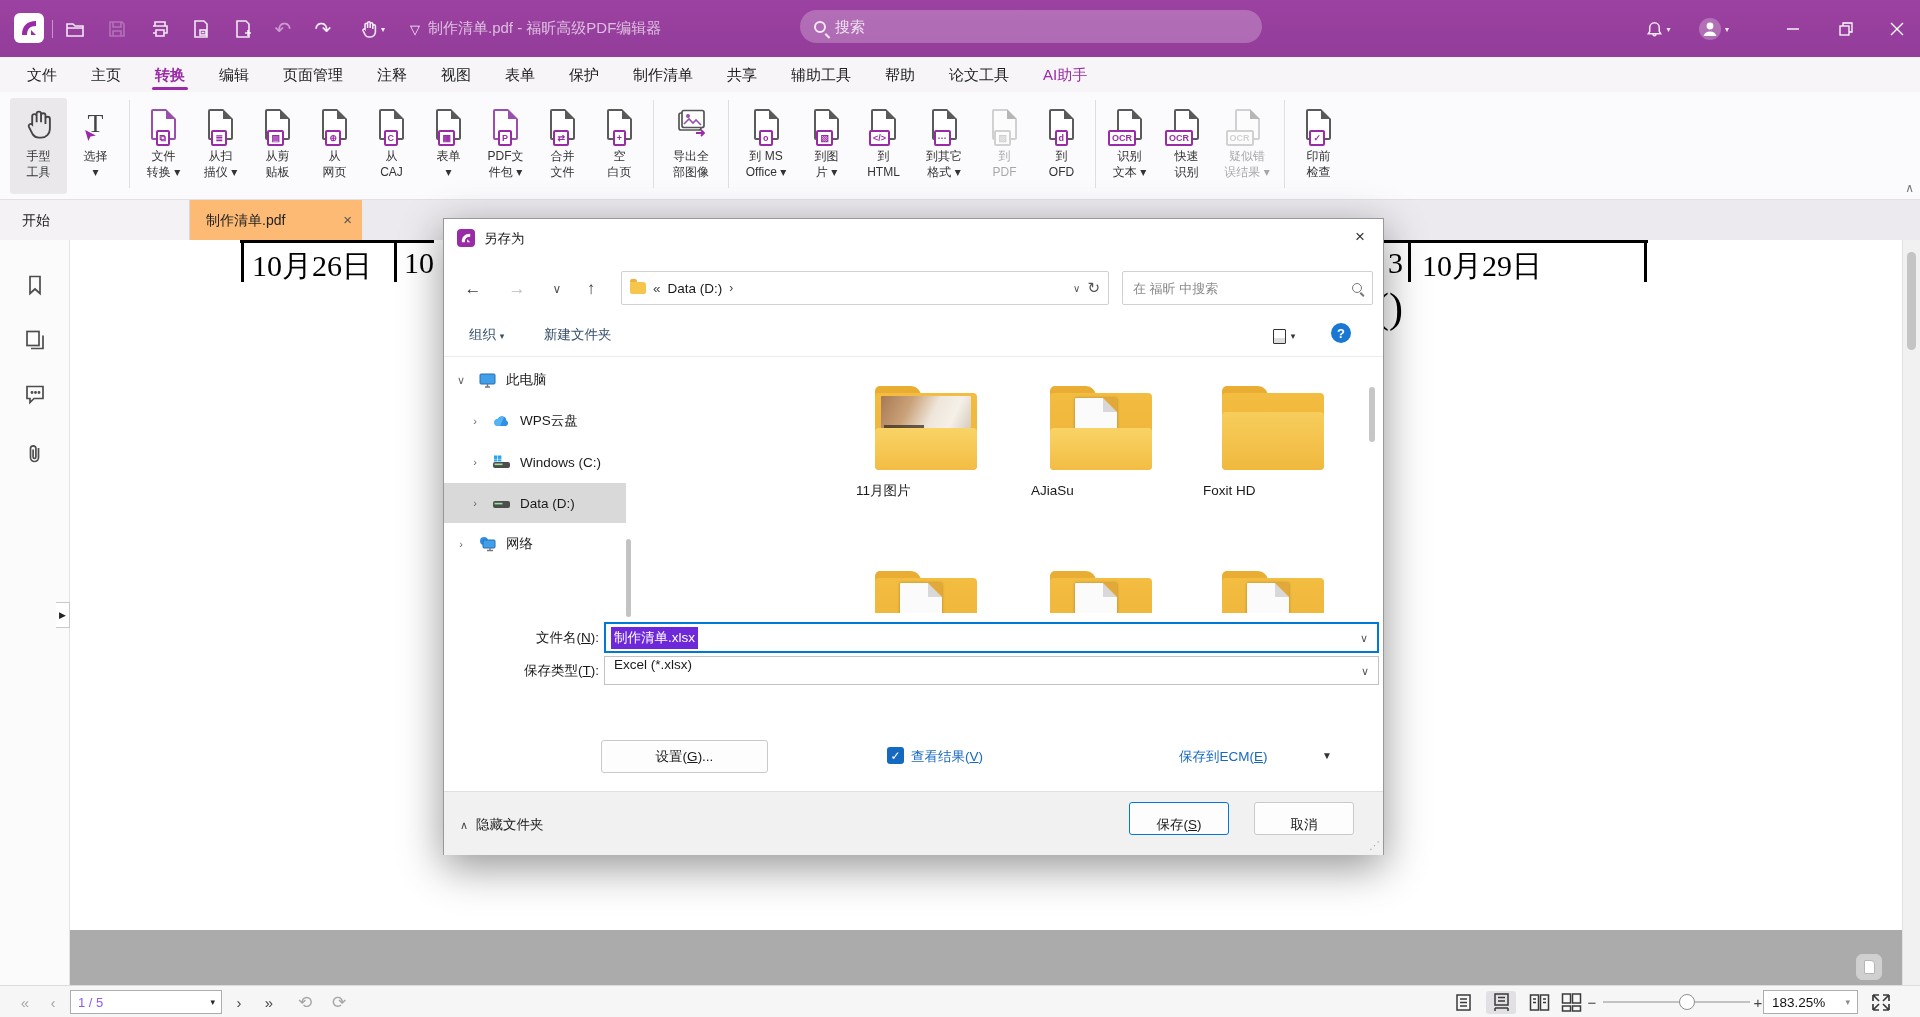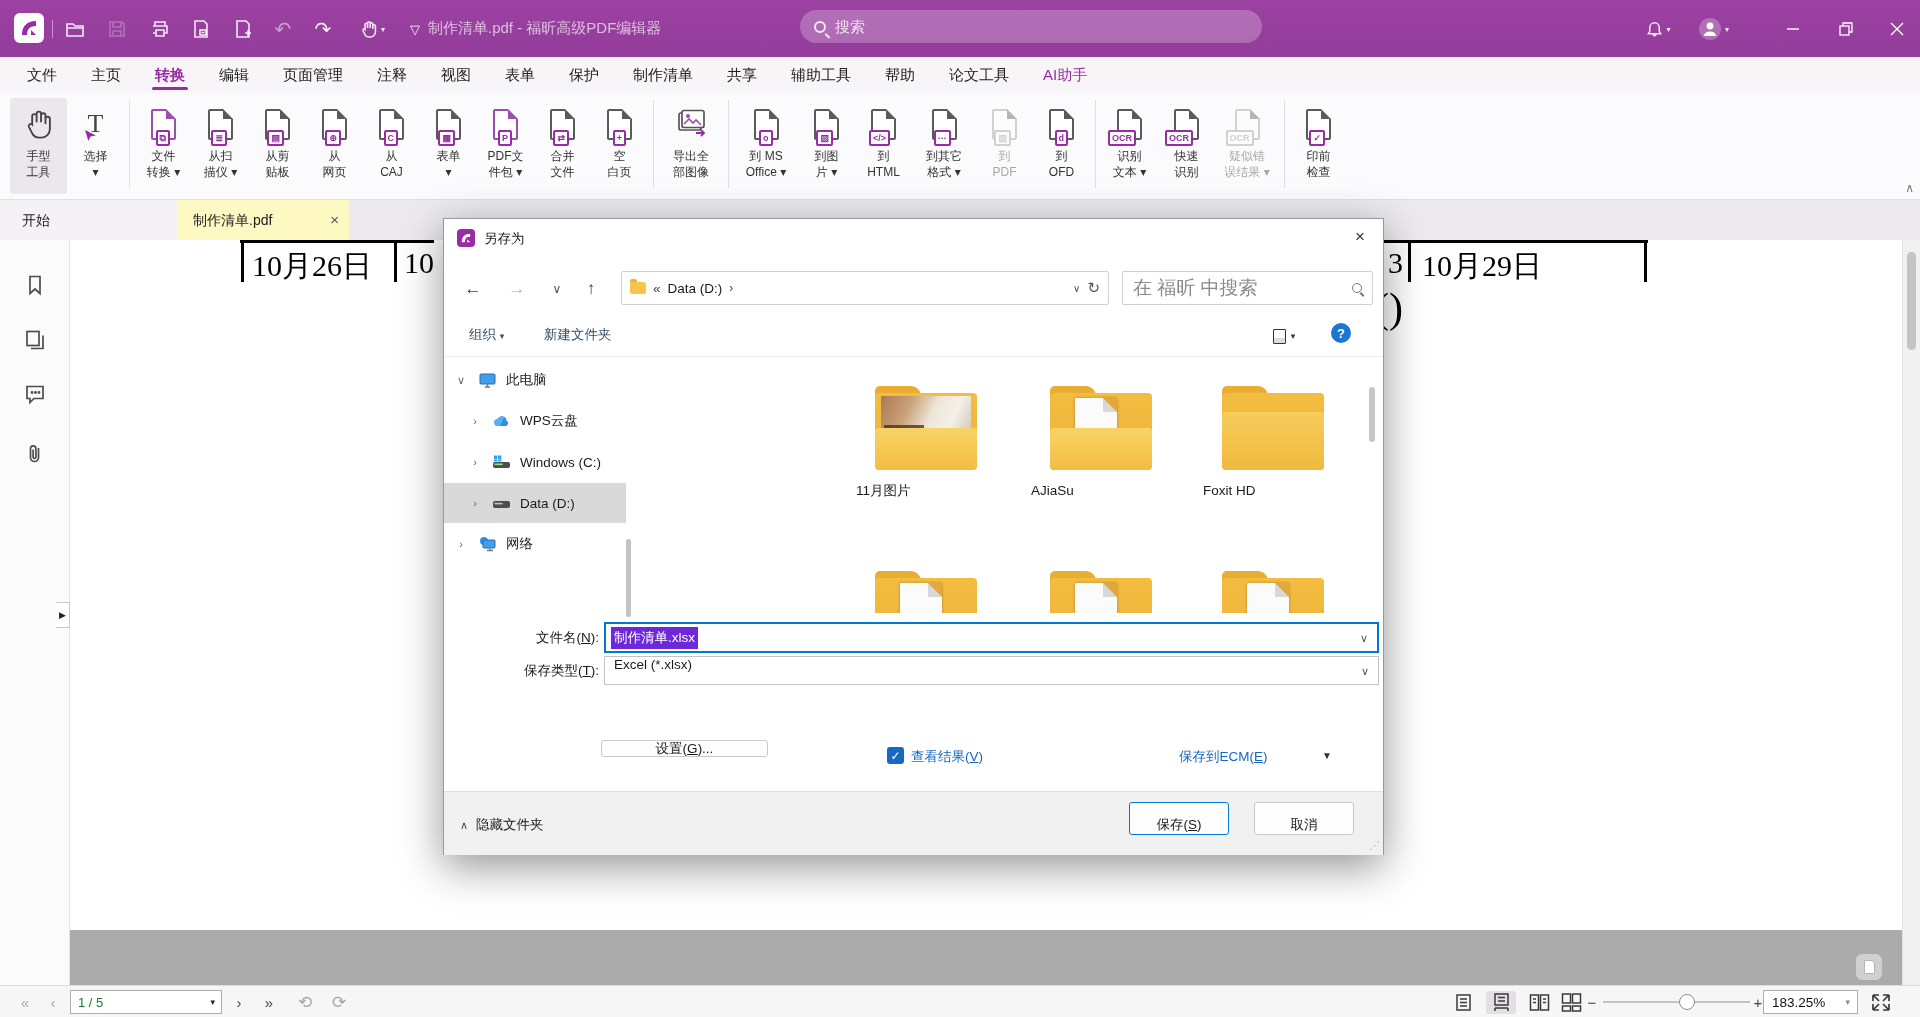--- a/index.html
+++ b/index.html
@@ -37,21 +37,21 @@
   .doc::before{content:"";position:absolute;right:-2px;top:-2px;border:5px solid;border-color:#fbfafc #fbfafc #5a5a5a #5a5a5a;width:0;height:0}
   .doc.purple::before{border-color:#fbfafc #fbfafc #9a4fae #9a4fae}
   .badge{position:absolute;right:6px;bottom:2px;background:#fff;border:2px solid #9a2ba6;color:#9a2ba6;font-size:9px;font-weight:bold;line-height:10px;padding:1px 2px;border-radius:2px;white-space:nowrap}
   .toarrow{position:absolute;left:6px;top:8px;color:#9a2ba6;font-weight:bold;font-size:15px}
   .rbl{font-size:12px;line-height:16px;color:#333;text-align:center;white-space:nowrap}
   .rb-sep{width:1px;height:88px;background:#e0dee1;margin:2px 5px 0 5px;flex:0 0 auto}
   #ribbon-collapse{position:absolute;right:6px;bottom:4px;color:#777;font-size:12px}
   
   #tabbar{position:absolute;left:0;top:200px;width:1920px;height:40px;background:#eceaee}
   #tab-start{position:absolute;left:0;top:0;width:190px;height:40px;background:#f4f2f5;border-right:1px solid #d9d7db;font-size:14px;color:#222;line-height:40px;padding-left:22px}
-  #tab-doc{position:absolute;left:177px;top:0;width:172px;height:40px;background:#fef9c3;font-size:14px;color:#222;line-height:40px;padding-left:16px}
+  #tab-doc{position:absolute;left:190px;top:0;width:172px;height:40px;background:#fdba74;font-size:14px;color:#222;line-height:40px;padding-left:16px}
   #tab-doc .close{position:absolute;right:10px;top:0;color:#555;font-size:15px}
   
   #sidebar{position:absolute;left:0;top:240px;width:70px;height:745px;background:#fbfbfb;border-right:1px solid #e3e3e3}
   .sb-ic{position:absolute;left:23px;width:24px;height:24px}
   .sb-ic svg{stroke:#4d4d4d;fill:none;stroke-width:1.7}
   #sb-handle{position:absolute;left:56px;top:602px;width:14px;height:26px;background:#fff;border:1px solid #c9c9c9;border-left:none;display:flex;align-items:center;justify-content:center;font-size:9px;color:#222}
   
   #docarea{position:absolute;left:70px;top:240px;width:1832px;height:745px;background:#ababab}
   #page{position:absolute;left:0;top:0;width:1832px;height:690px;background:#fff}
   .pg-line{position:absolute;background:#000}
@@ -71,21 +71,21 @@
   .navic.dim{color:#b9b9b9}
   .navic.small{font-size:12px;color:#555}
   #addrbar{position:absolute;left:177px;top:52px;width:488px;height:34px;border:1px solid #d0d0d0;border-radius:2px;display:flex;align-items:center;padding:0 8px;gap:7px}
   .mini-folder{width:16px;height:12px;background:#f6c64c;border-radius:1px 3px 2px 2px;position:relative;flex:0 0 auto}
   .mini-folder::before{content:"";position:absolute;left:0;top:-3px;width:7px;height:3px;background:#eDb13d;border-radius:2px 2px 0 0}
   #addrbar .crumb{white-space:nowrap}
   #addrbar .guill{color:#444}
   #addrbar .spring{flex:1}
   #addrbar .ic{color:#555;font-size:13px}
   #dlg-search{position:absolute;left:678px;top:52px;width:251px;height:34px;border:1px solid #d0d0d0;border-radius:2px;display:flex;align-items:center;padding:0 10px}
-  #dlg-search input{border:none;outline:none;font-size:19px;color:#701a75;width:100%;font-family:inherit}
+  #dlg-search input{border:none;outline:none;font-size:13px;color:#701a75;width:100%;font-family:inherit}
   #dlg-search input::placeholder{color:#8a8a8a}
   #dlg-search .mag{width:10px;height:10px;border:1.8px solid #777;border-radius:50%;position:relative;flex:0 0 auto}
   #dlg-search .mag::after{content:"";position:absolute;left:8px;top:8px;width:5px;height:1.8px;background:#777;transform:rotate(45deg);transform-origin:0 0}
   #dlg-toolbar{position:absolute;left:0;top:96px;width:100%;height:42px;border-bottom:1px solid #ececec;color:#36506a}
   #dlg-toolbar .itm{position:absolute;top:11px;font-size:13.5px;white-space:nowrap}
   #viewbtn{position:absolute;right:78px;top:9px;width:42px;height:24px;display:flex;align-items:center;gap:5px;justify-content:center}
   #viewbtn .sq{width:13px;height:15px;border:1.6px solid #333;border-radius:1px;background:linear-gradient(#fff 60%,#ddd 60%)}
   #helpbtn{position:absolute;right:32px;top:8px;width:20px;height:20px;border-radius:50%;background:#1b78d2;color:#fff;font-size:13px;font-weight:bold;display:flex;align-items:center;justify-content:center}
   
   #tree{position:absolute;left:0;top:141px;width:186px;height:253px;overflow:hidden}
@@ -110,39 +110,39 @@
   .fname{margin-top:11px;font-size:13.5px;line-height:19px}
   #flist-scroll{position:absolute;left:735px;top:27px;width:6px;height:55px;background:#c6c6c6;border-radius:3px}
   
   .frow-lbl{position:absolute;width:150px;text-align:right;font-size:13.5px;white-space:nowrap}
   .mn{text-decoration:underline}
   #fn-combo{position:absolute;left:160px;top:403px;width:775px;height:31px;border:2px solid #0078d7;display:flex;align-items:center;padding:0 26px 0 5px}
   #fn-combo .selval{background:#6d28d9;color:#fff;font-size:13.5px;padding:2px 3px;white-space:nowrap}
   #ft-combo{position:absolute;left:160px;top:437px;width:775px;height:29px;border:1px solid #c3c3c3;display:flex;align-items:flex-start;padding:0 26px 0 9px;font-size:13.5px}
   .combo-chev{position:absolute;right:9px;top:50%;transform:translateY(-50%);color:#555;font-size:11px}
   
-  #settings-btn{position:absolute;left:157px;top:521px;width:167px;height:17px;background:#fdfdfd;border:1px solid #c9c9c9;border-radius:3px;font-size:13.5px;display:flex;align-items:center;justify-content:center}
+  #settings-btn{position:absolute;left:157px;top:521px;width:167px;height:33px;background:#fdfdfd;border:1px solid #c9c9c9;border-radius:3px;font-size:13.5px;display:flex;align-items:center;justify-content:center}
   #chk{position:absolute;left:443px;top:528px;width:17px;height:17px;background:#1669c1;border-radius:3px;color:#fff;font-size:12px;display:flex;align-items:center;justify-content:center}
   #chk-lbl{position:absolute;left:467px;top:529px;color:#1669c1;font-size:13.5px}
   #ecm{position:absolute;left:735px;top:529px;color:#1669c1;font-size:13.5px}
   #ecm-arrow{position:absolute;left:878px;top:531px;color:#333;font-size:10px}
   
   #dlg-footer{position:absolute;left:0;top:572px;width:100%;height:64px;background:#f1f1f1;border-top:1px solid #dfdfdf}
   #hidefolders{position:absolute;left:16px;top:24px;font-size:13.5px;color:#1a1a1a}
   #hidefolders .ch{color:#444;margin-right:8px;font-size:11px}
   .dlg-btn{position:absolute;top:10px;width:100px;height:33px;background:#fdfdfd;border:1px solid #c9c9c9;border-radius:3px;font-size:13.5px;display:flex;align-items:flex-end;justify-content:center}
   #save-btn{left:685px;border:1px solid #0078d7}
   #cancel-btn{left:810px}
   #grip{position:absolute;right:4px;bottom:3px;color:#a9a9a9;font-size:11px;letter-spacing:-1px}
   
   #statusbar{position:absolute;left:0;top:985px;width:1920px;height:32px;background:#f6f6f6;border-top:1px solid #dcdcdc}
   .st{position:absolute;top:0;height:32px;display:flex;align-items:center;justify-content:center;color:#444;font-size:15px}
   .st.dim{color:#a6a6a6}
   #pagebox{position:absolute;left:70px;top:4px;width:152px;height:24px;background:#fff;border:1px solid #adadad;display:flex;align-items:center}
-  #pagebox input{border:none;outline:none;width:118px;font-size:13px;padding-left:7px;font-family:inherit;color:#15803d}
+  #pagebox input{border:none;outline:none;width:118px;font-size:13px;padding-left:7px;font-family:inherit;color:#8b5cf6}
   #pagebox .dd{margin-left:auto;margin-right:6px;font-size:9px;color:#222}
   .vmic{position:absolute;top:5px;width:30px;height:23px;display:flex;align-items:center;justify-content:center;border-radius:3px}
   .vmic.on{background:#e2e0e4}
   .vmic svg{stroke:#3a3a3a;fill:none;stroke-width:1.5}
   #sl-track{position:absolute;left:1603px;top:15px;width:147px;height:2px;background:#c2c2c2}
   #sl-thumb{position:absolute;left:1679px;top:8px;width:16px;height:16px;border-radius:50%;background:#fff;border:1px solid #8f8f8f}
   #zoombox{position:absolute;left:1763px;top:4px;width:95px;height:24px;background:#fff;border:1px solid #adadad;display:flex;align-items:center}
   #zoombox .zv{font-size:13.5px;padding-left:8px;color:#111}
   #zoombox .dd{margin-left:auto;margin-right:7px;font-size:9px;color:#8a8a8a}
   #fullscreen{position:absolute;left:1869px;top:5px;width:24px;height:23px}

